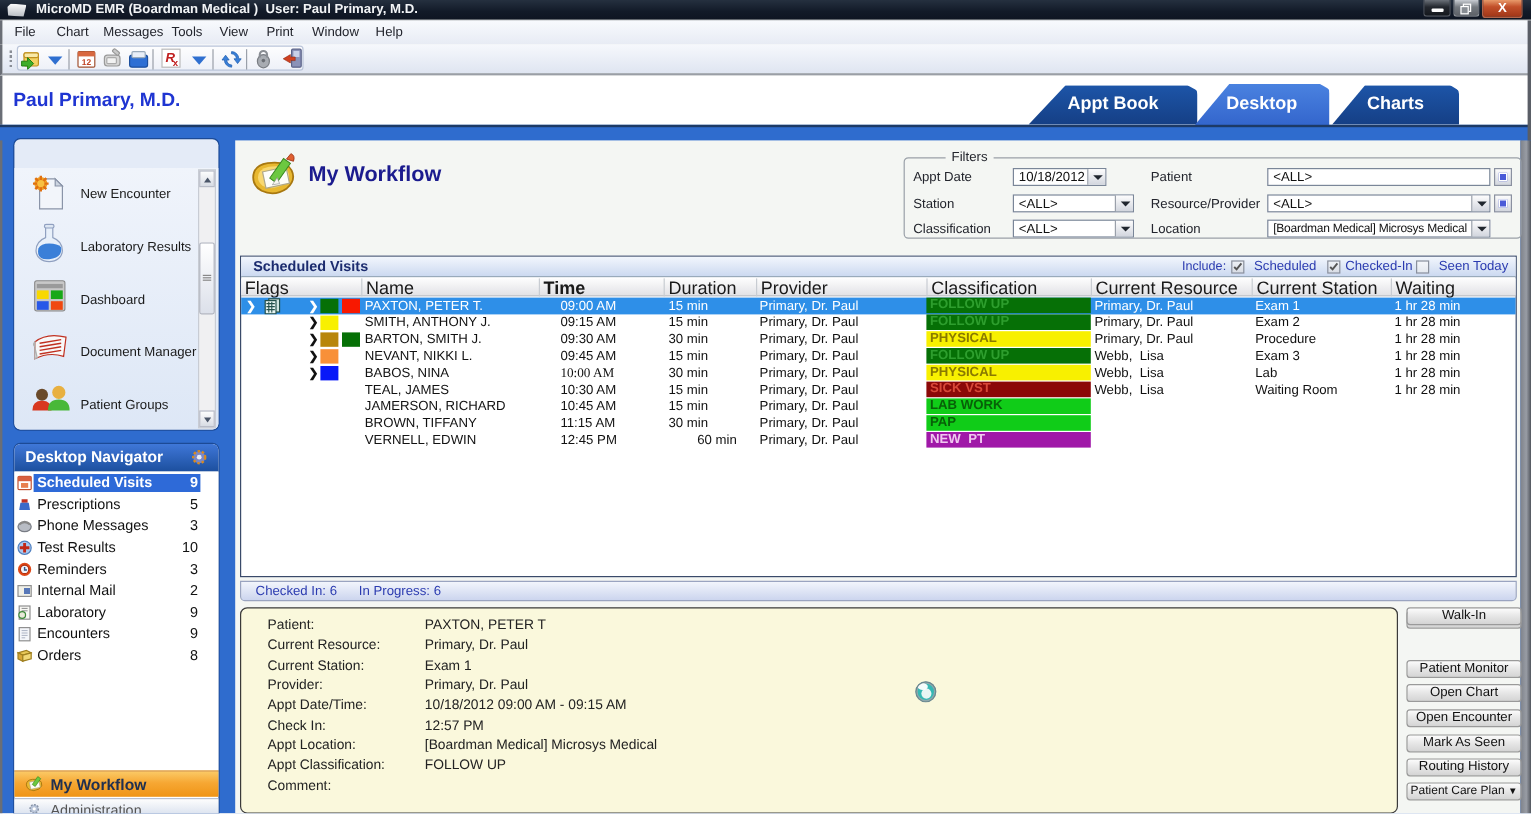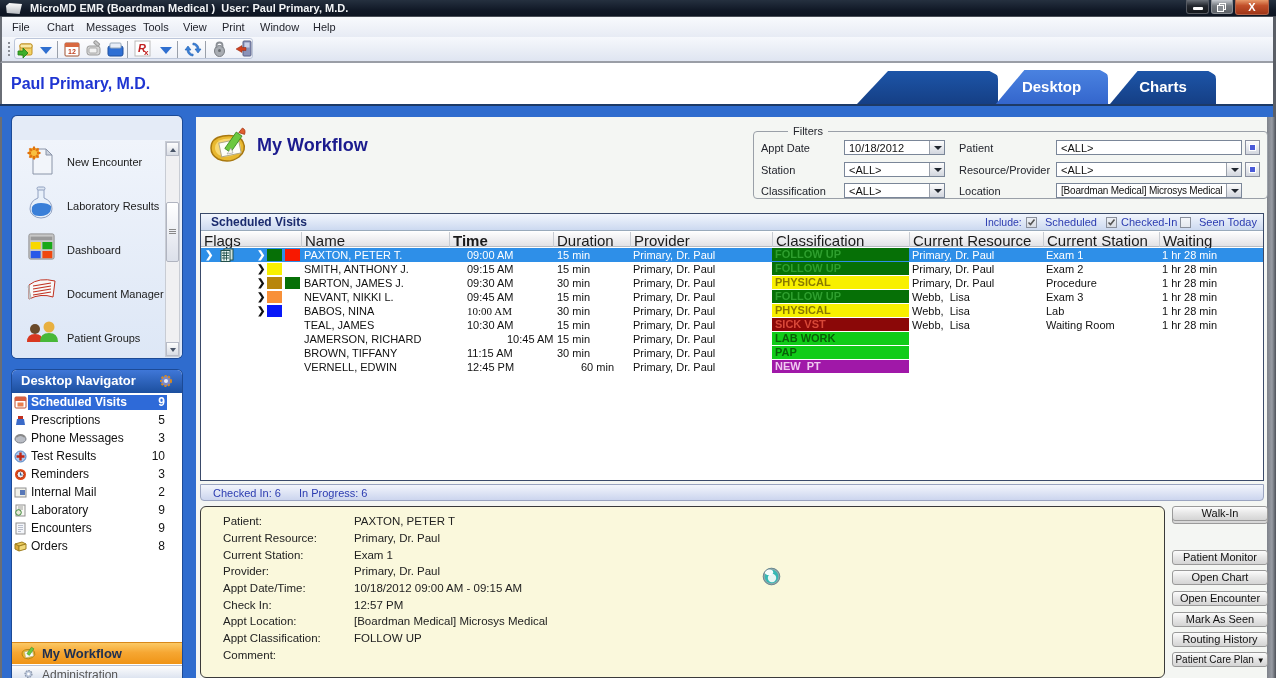--- a/index.html
+++ b/index.html
@@ -109,20 +109,21 @@
     <rect x="8" y="1" width="8" height="15" rx="1" fill="#8a92b8" stroke="#5a6288"></rect>
     <rect x="9.5" y="2.5" width="5" height="5" fill="#c8d0e8"></rect>
     <path d="M1 9 L7 5.5 V7.5 H11 V10.5 H7 V12.5 Z" fill="#d04020" stroke="#902810" stroke-width=".5"></path>
   </svg>
 </div>
 
 <div class="abs" style="left:0;top:63px;width:1276px;height:41px;background:#fff;border-left:2px solid #6a6e76;border-right:2px solid #6a6e76;">
   <div class="abs" style="left:9px;top:12px;font-size:16px;font-weight:bold;color:#1f35d2;">Paul Primary, M.D.</div>
 
   <div class="abs" style="left:855px;top:8px;width:141px;height:33px;background:linear-gradient(#1d55a8,#153f85);clip-path:polygon(22% 0, 94% 0, 100% 14%, 100% 100%, 0 100%);border-radius:8px 8px 0 0;"></div>
+  <div class="abs" style="left:855px;top:8px;width:141px;height:33px;color:#fff;font-weight:bold;font-size:15px;text-align:center;line-height:32px;">Appt Book</div>
   <div class="abs" style="left:1108px;top:8px;width:106px;height:33px;background:linear-gradient(#1d55a8,#153f85);clip-path:polygon(26% 0, 93% 0, 100% 14%, 100% 100%, 0 100%);border-radius:8px 8px 0 0;"></div>
   <div class="abs" style="left:1108px;top:8px;width:106px;height:33px;color:#fff;font-weight:bold;font-size:15px;text-align:center;line-height:32px;">Charts</div>
   <div class="abs" style="left:993px;top:7px;width:113px;height:35px;background:linear-gradient(#4a82e0,#3365cc);clip-path:polygon(26% 0, 93% 0, 100% 13%, 100% 100%, 0 100%);border-radius:8px 8px 0 0;"></div>
   <div class="abs" style="left:993px;top:7px;width:113px;height:34px;color:#fff;font-weight:bold;font-size:15px;text-align:center;line-height:33px;">Desktop</div>
 </div>
 
 <div class="abs" style="left:0;top:104px;width:1276px;height:574px;background:#2f6cce;"></div>
 <div class="abs" style="left:0;top:104px;width:1276px;height:2px;background:#1d3a66;"></div>
 
 <div class="abs" style="left:196px;top:117px;width:1071px;height:561px;background:#f4f6f3;"></div>
@@ -298,21 +299,21 @@
 
 <div class="abs" style="left:753px;top:131px;width:515px;height:68px;border:1px solid #9aa0a8;border-radius:4px;">
   <div class="abs" style="left:34px;top:-7px;background:#f4f6f3;padding:0 5px;font-size:11px;color:#23252d;">Filters</div>
   <div class="abs" style="left:7px;top:10px;font-size:11px;color:#23252d;">Appt Date</div>
   <div class="abs" style="left:7px;top:32px;font-size:11px;color:#23252d;">Station</div>
   <div class="abs" style="left:7px;top:53px;font-size:11px;color:#23252d;">Classification</div>
   <div class="abs" style="left:205px;top:10px;font-size:11px;color:#23252d;">Patient</div>
   <div class="abs" style="left:205px;top:32px;font-size:11px;color:#23252d;">Resource/Provider</div>
   <div class="abs" style="left:205px;top:53px;font-size:11px;color:#23252d;">Location</div>
 
-  <div class="combo abs" style="left:90px;top:8px;width:101px;padding-left:32px;">
+  <div class="combo abs" style="left:90px;top:8px;width:78px;padding-left:32px;">
         <span>10/18/2012</span>
         <div class="cbtn"></div>
       </div>
   <div class="combo abs" style="left:90px;top:30px;width:101px;">
         <span>&lt;ALL&gt;</span>
         <div class="cbtn"></div>
       </div>
   <div class="combo abs" style="left:90px;top:51px;width:101px;">
         <span>&lt;ALL&gt;</span>
         <div class="cbtn"></div>
@@ -393,21 +394,21 @@
     <span style="left:432px;">Primary, Dr. Paul</span>
     <div class="cls" style="background:#067006;color:#2e9e2e;">FOLLOW UP</div>
     <span style="left:711px;">Primary, Dr. Paul</span>
     <span style="left:845px;">Exam 2</span>
     <span style="left:961px;">1 hr 28 min</span>
   </div>
   <div class="trow" style="top:62px;">
     <span class="farrow" style="left:56px;">❯</span>
     <div class="fsq" style="left:66px;background:#b8860b;"></div>
     <div class="fsq" style="left:84px;background:#067006;"></div>
-    <span style="left:103px;">BARTON, JAMES J.</span>
+    <span style="left:103px;">BARTON, SMITH J.</span>
     <span style="left:266px;">09:30 AM</span>
     <span style="left:356px;">30 min</span>
     <span style="left:432px;">Primary, Dr. Paul</span>
     <div class="cls" style="background:#f8f000;color:#8a7a00;">PHYSICAL</div>
     <span style="left:711px;">Primary, Dr. Paul</span>
     <span style="left:845px;">Procedure</span>
     <span style="left:961px;">1 hr 28 min</span>
   </div>
   <div class="trow" style="top:76px;">
     <span class="farrow" style="left:56px;">❯</span>
@@ -438,21 +439,21 @@
     <span style="left:266px;">10:30 AM</span>
     <span style="left:356px;">15 min</span>
     <span style="left:432px;">Primary, Dr. Paul</span>
     <div class="cls" style="background:#8b0808;color:#d84838;">SICK VST</div>
     <span style="left:711px;">Webb,&nbsp; Lisa</span>
     <span style="left:845px;">Waiting Room</span>
     <span style="left:961px;">1 hr 28 min</span>
   </div>
   <div class="trow" style="top:118px;">
     <span style="left:103px;">JAMERSON, RICHARD</span>
-    <span style="left:266px;margin-left:40px;">10:45 AM</span>
+    <span style="left:266px;">10:45 AM</span>
     <span style="left:356px;">15 min</span>
     <span style="left:432px;">Primary, Dr. Paul</span>
     <div class="cls" style="background:#10cc18;color:#086008;">LAB WORK</div>
   </div>
   <div class="trow" style="top:132px;">
     <span style="left:103px;">BROWN, TIFFANY</span>
     <span style="left:266px;">11:15 AM</span>
     <span style="left:356px;">30 min</span>
     <span style="left:432px;">Primary, Dr. Paul</span>
     <div class="cls" style="background:#10cc18;color:#086008;">PAP</div>

